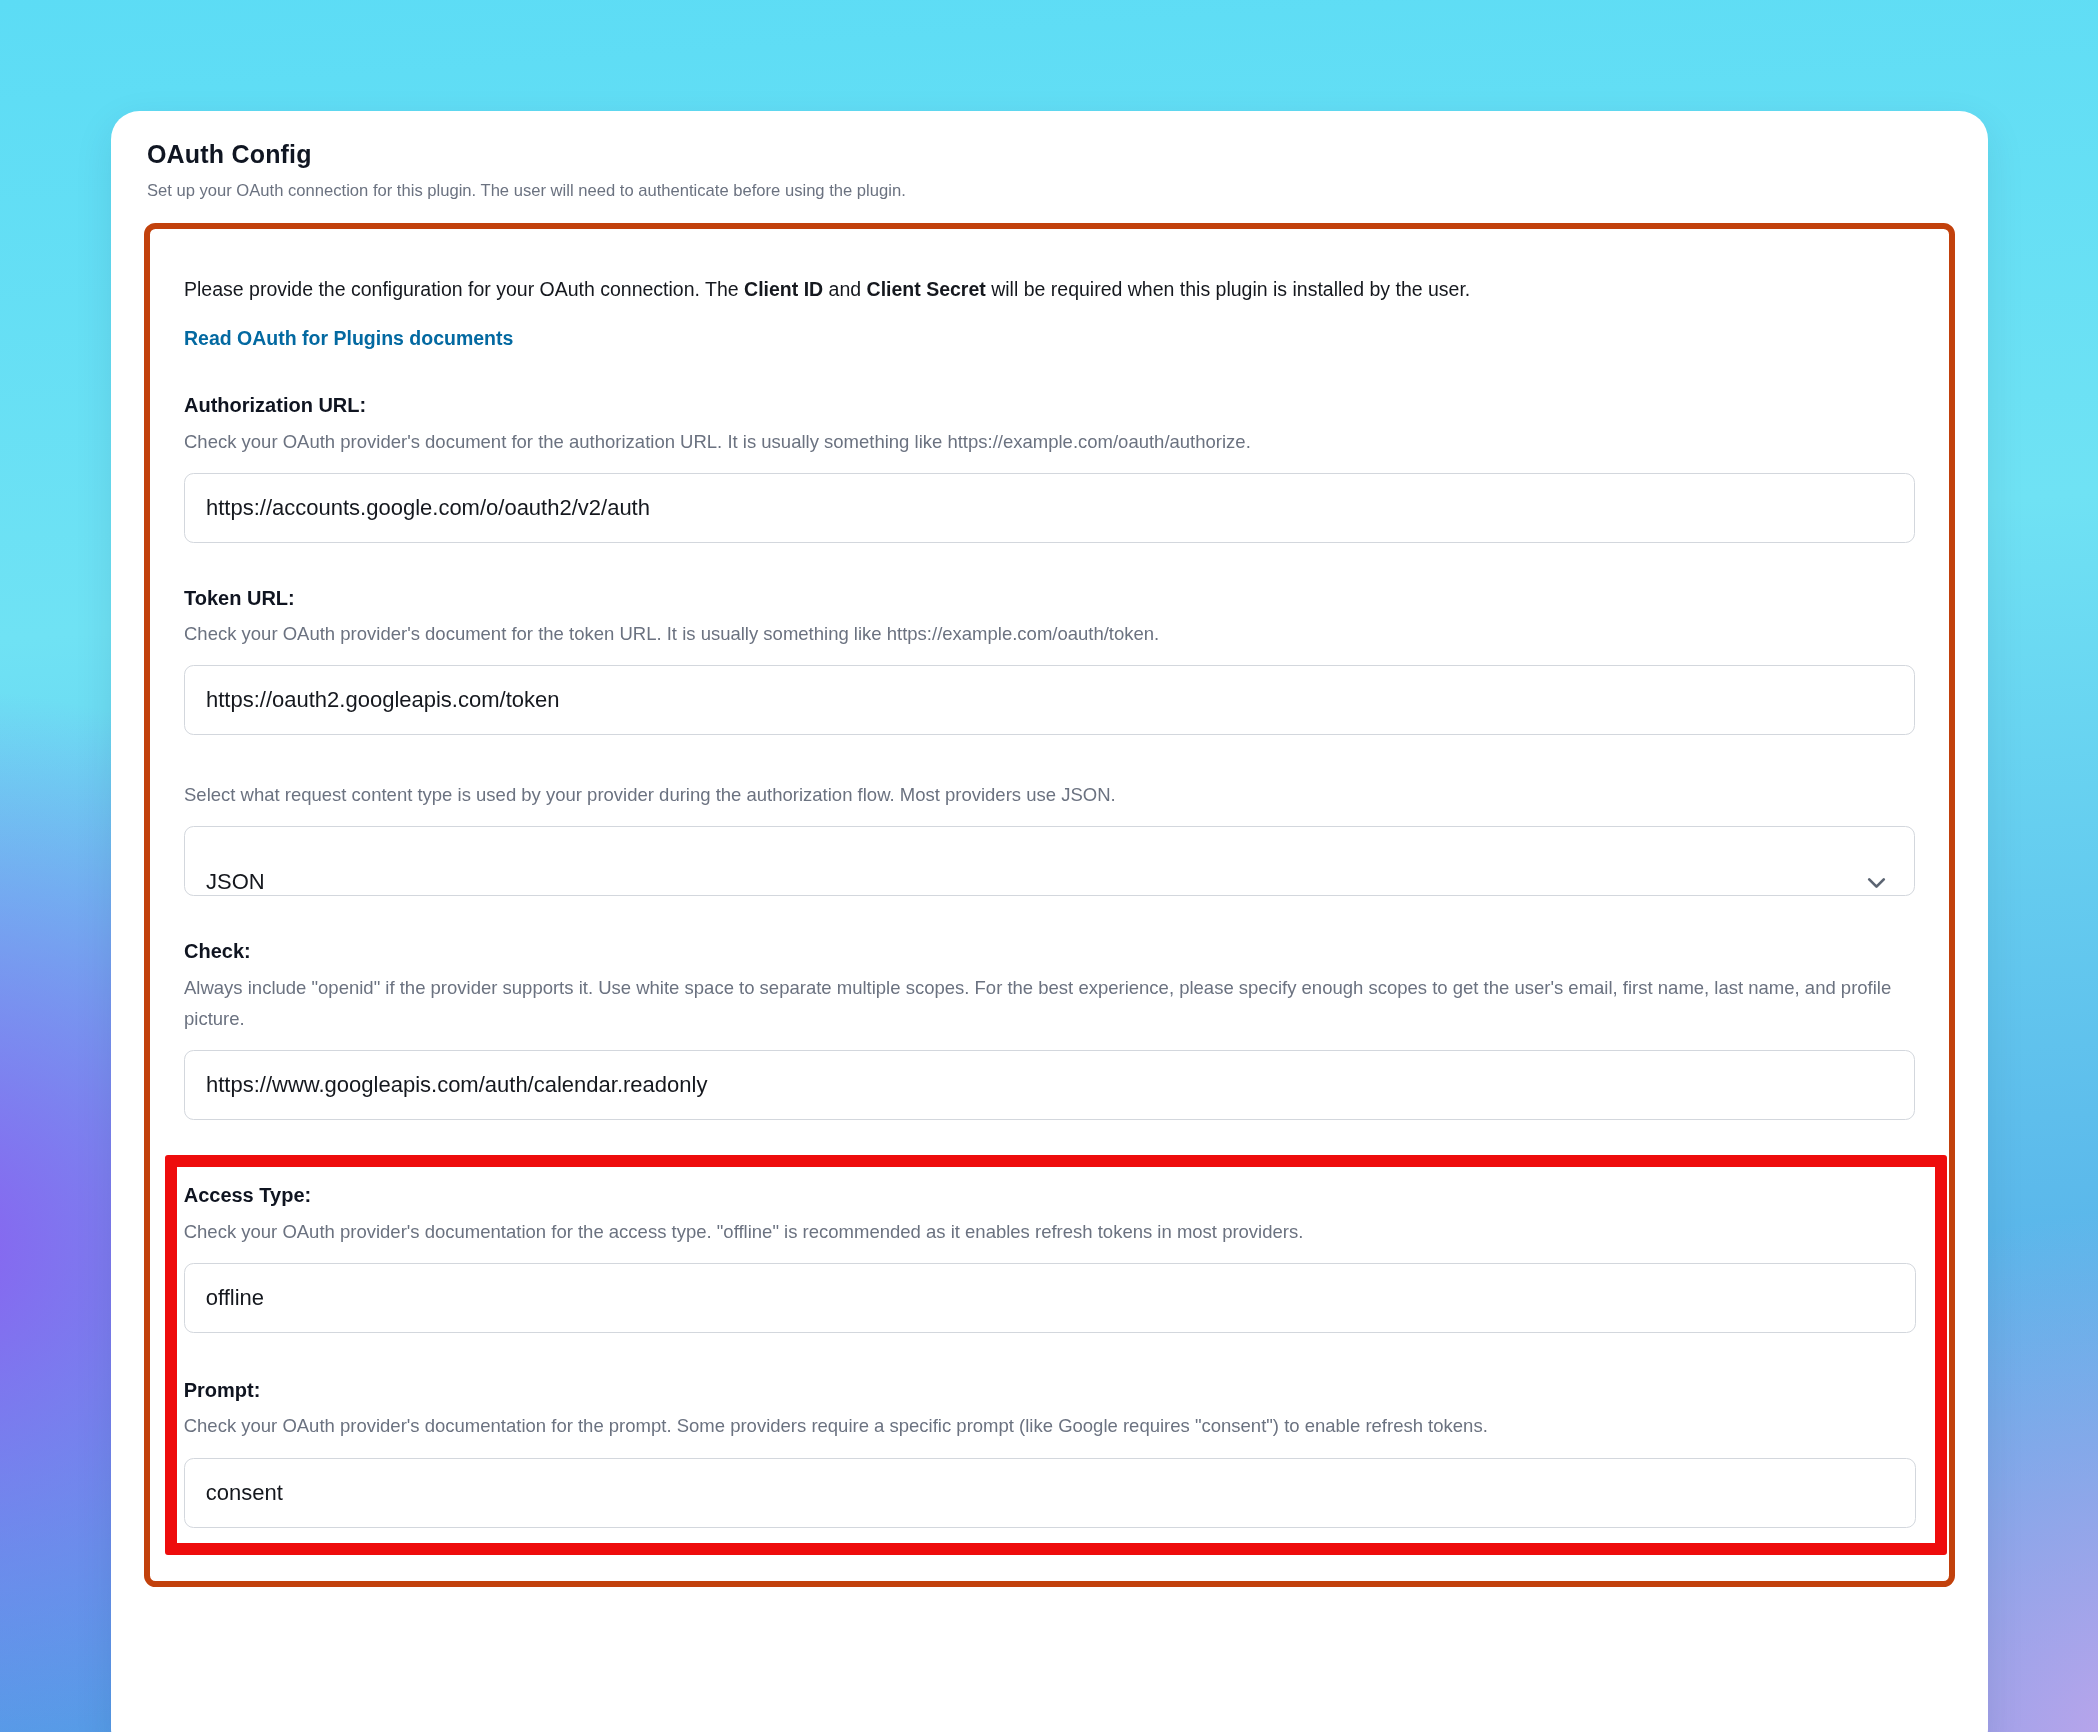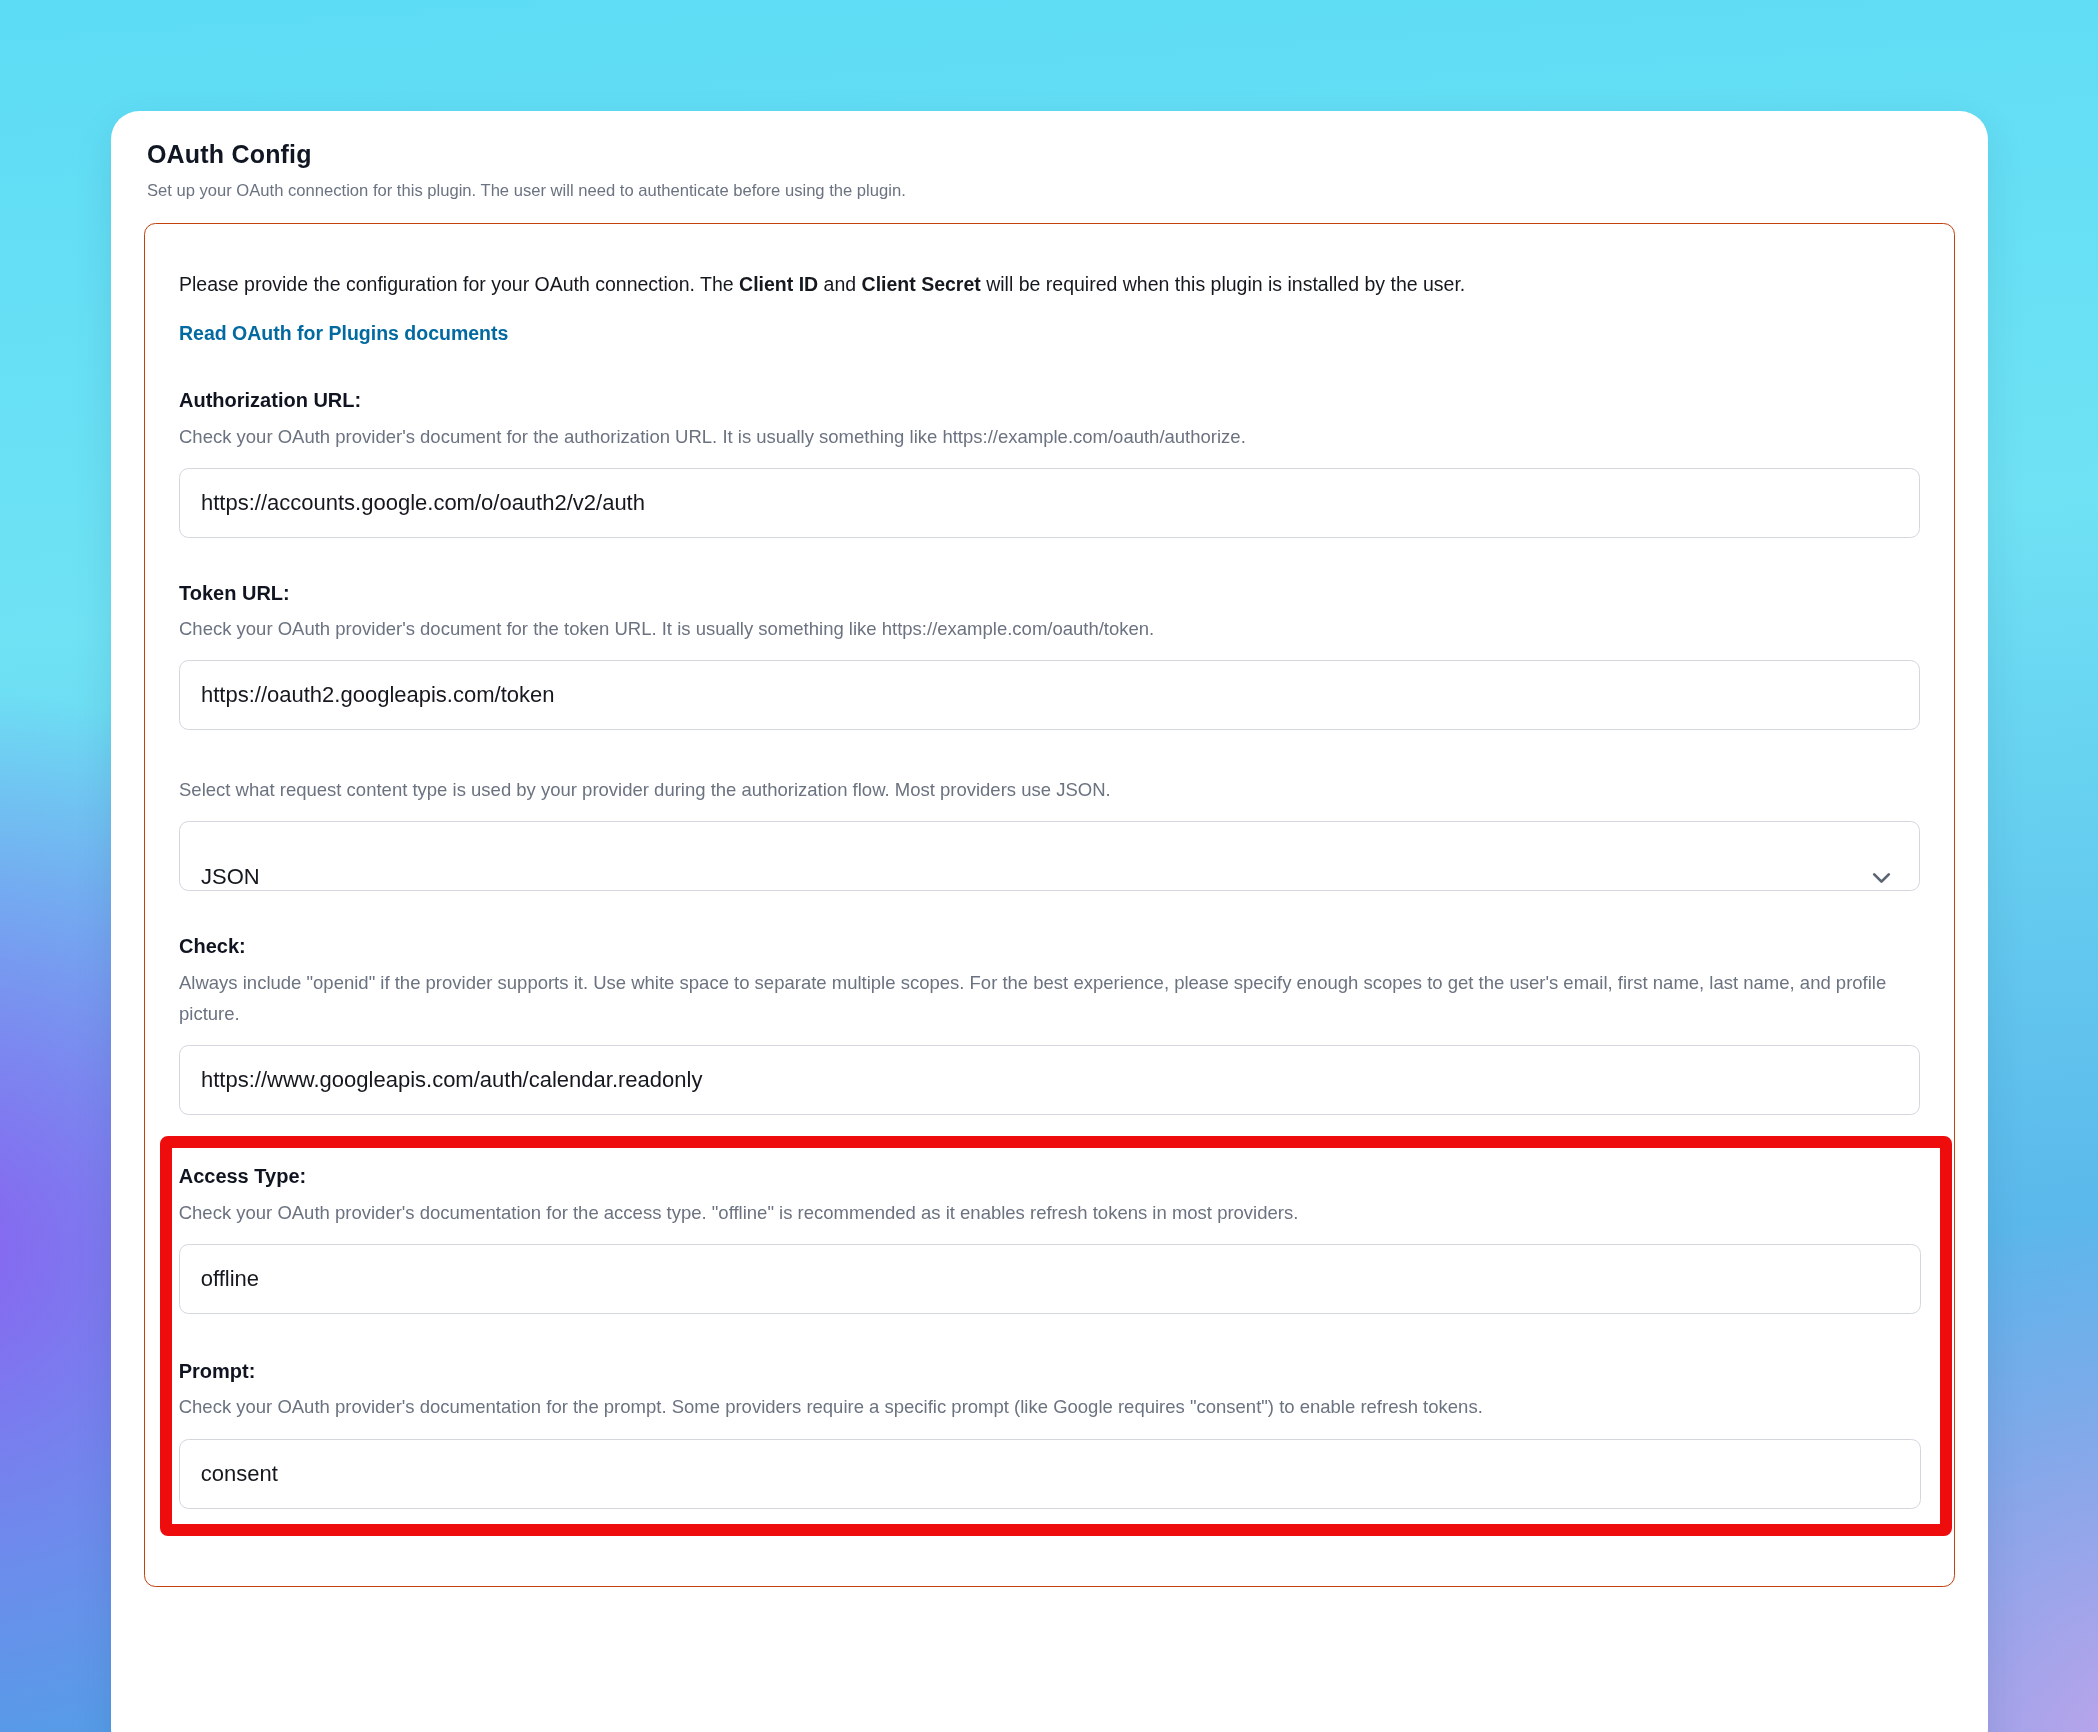--- a/index.html
+++ b/index.html
@@ -31,21 +31,21 @@
   }
   .page-subtitle {
     margin-top: 12.4px;
     font-size: 16.6px;
     color: #6b7280;
     padding-left: 2.9px;
   }
   .panel {
     margin-top: 22px;
     height: 1364px;
-    border: 1px solid #c2410c;
+    border: 6px solid #c2410c;
     border-radius: 11.4px;
     padding: 42px 34px 0 34px;
     overflow: hidden;
   }
   .intro {
     font-size: 19.5px;
     line-height: 1.9;
     color: #15181e;
     max-width: 1745px;
   }
@@ -88,22 +88,22 @@
   }
   .select-box {
     display: flex;
     align-items: flex-end;
     justify-content: space-between;
     cursor: pointer;
   }
   .chevron { width: 25px; height: 25px; flex: 0 0 auto; margin-right: 3.8px; }
   .highlight-box {
     border: 12.4px solid #ee0c0c;
-    border-radius: 8px;
-    margin: 21px -32px 0 -19px;
+    border-radius: 3px;
+    margin: 35px -32px 0 -19px;
     padding: 9.5px 19px 15px 6.7px;
   }
   .highlight-box .section:first-child { margin-top: 7.6px; }
   .highlight-box .section { margin-top: 46px; }
 </style>
 </head>
 <body>
 
 <div class="card">
   <div class="page-title">OAuth Config</div>

